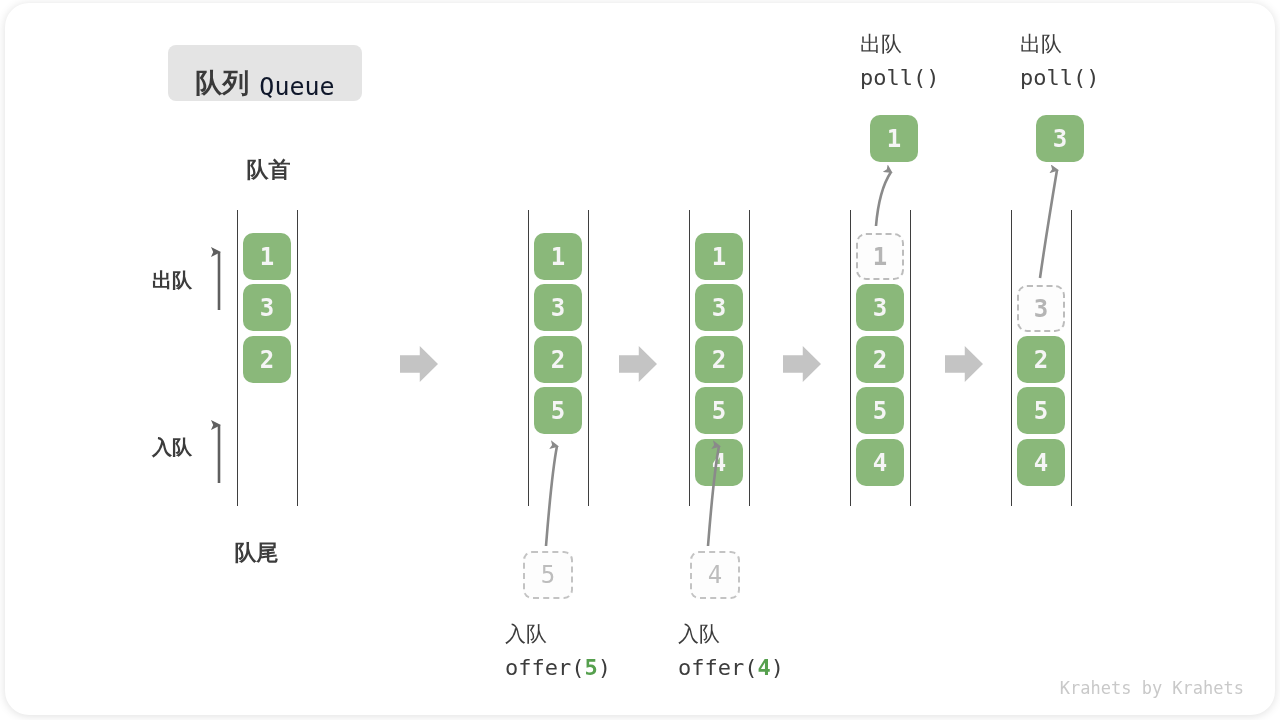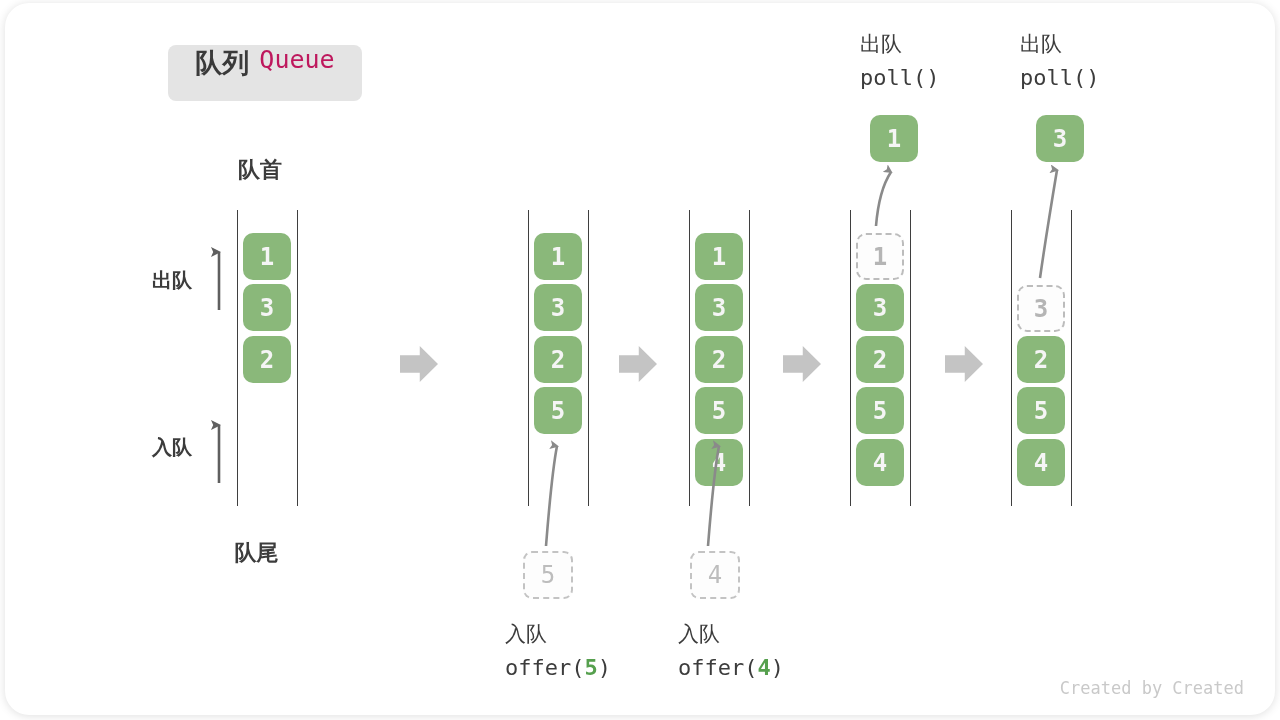--- a/index.html
+++ b/index.html
@@ -9,24 +9,24 @@
   .card {
     position: absolute; left: 5px; top: 3px; right: 5px; bottom: 5px;
     background: #ffffff; border-radius: 24px;
     box-shadow: 0 1px 10px rgba(0,0,0,0.13);
   }
   .abs { position: absolute; }
 
   .title-box {
     position: absolute; left: 168px; top: 45px; width: 194px; height: 56px;
     background: #e4e4e4; border-radius: 8px;
-    display: flex; align-items: flex-start; justify-content: center; gap: 10px;
+    display: flex; align-items: flex-end; justify-content: center; gap: 10px;
   }
   .title-zh { font-weight: bold; font-size: 27px; color: #3a3a3a; }
-  .title-en { font-family: "DejaVu Sans Mono", monospace; font-size: 25px; color: #be185d; }
+  .title-en { font-family: "DejaVu Sans Mono", monospace; font-size: 25px; color: #0f172a; }
 
   .cn-label { font-weight: bold; font-size: 22px; color: #3c3c3c; }
   .side-label { font-weight: bold; font-size: 20px; color: #3c3c3c; }
 
   .queue {
     position: absolute; top: 210px; width: 61px; height: 296px;
     border-left: 1.6px solid #3f3f3f; border-right: 1.6px solid #3f3f3f;
   }
   .qbox {
     position: absolute; left: 5px; width: 48px; height: 47px;
@@ -73,21 +73,21 @@
 </head>
 <body>
 
 <div class="card"></div>
 
 <div class="title-box">
   <span class="title-zh">队列</span>
   <span class="title-en">Queue</span>
 </div>
 
-<div class="abs cn-label" style="left:238px; top:155px; width:61px; text-align:left;">队首</div>
+<div class="abs cn-label" style="left:238px; top:155px; width:61px; text-align:center;">队首</div>
 <div class="abs cn-label" style="left:226px; top:538px; width:61px; text-align:center;">队尾</div>
 
 <div class="abs side-label" style="left:152px; top:267px;">出队</div>
 <div class="abs side-label" style="left:152px; top:434px;">入队</div>
 
 <div class="queue" style="left:237px;">
   <div class="qbox" style="top:23px;">1</div>
   <div class="qbox" style="top:74px;">3</div>
   <div class="qbox" style="top:126px;">2</div>
 </div>
@@ -166,13 +166,13 @@
 
   <path d="M546,546 C549,508 552,472 557,446" fill="none" stroke="#8a8a8a" stroke-width="2.6" marker-end="url(#headGray)"></path>
 
   <path d="M708,546 C711,508 714,472 719,446" fill="none" stroke="#8a8a8a" stroke-width="2.6" marker-end="url(#headGray)"></path>
 
   <path d="M876,226 C878,202 883,184 891,172" fill="none" stroke="#8a8a8a" stroke-width="2.6" marker-end="url(#headGray)"></path>
 
   <path d="M1040,278 C1046,236 1052,200 1057,170" fill="none" stroke="#8a8a8a" stroke-width="2.6" marker-end="url(#headGray)"></path>
 </svg>
 
-<div class="footer">Created by Created</div>
+<div class="footer">Krahets by Krahets</div>
 
 </body></html>

